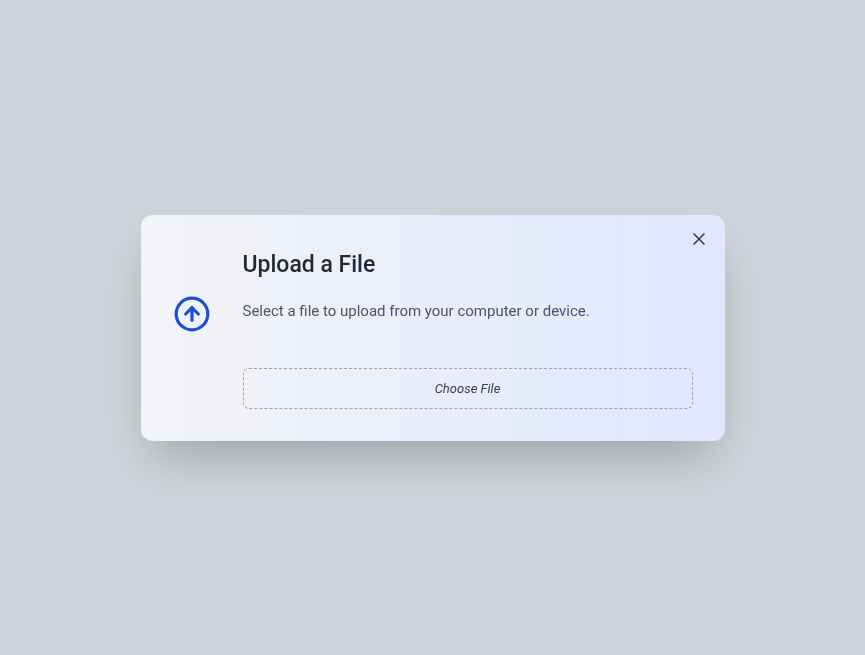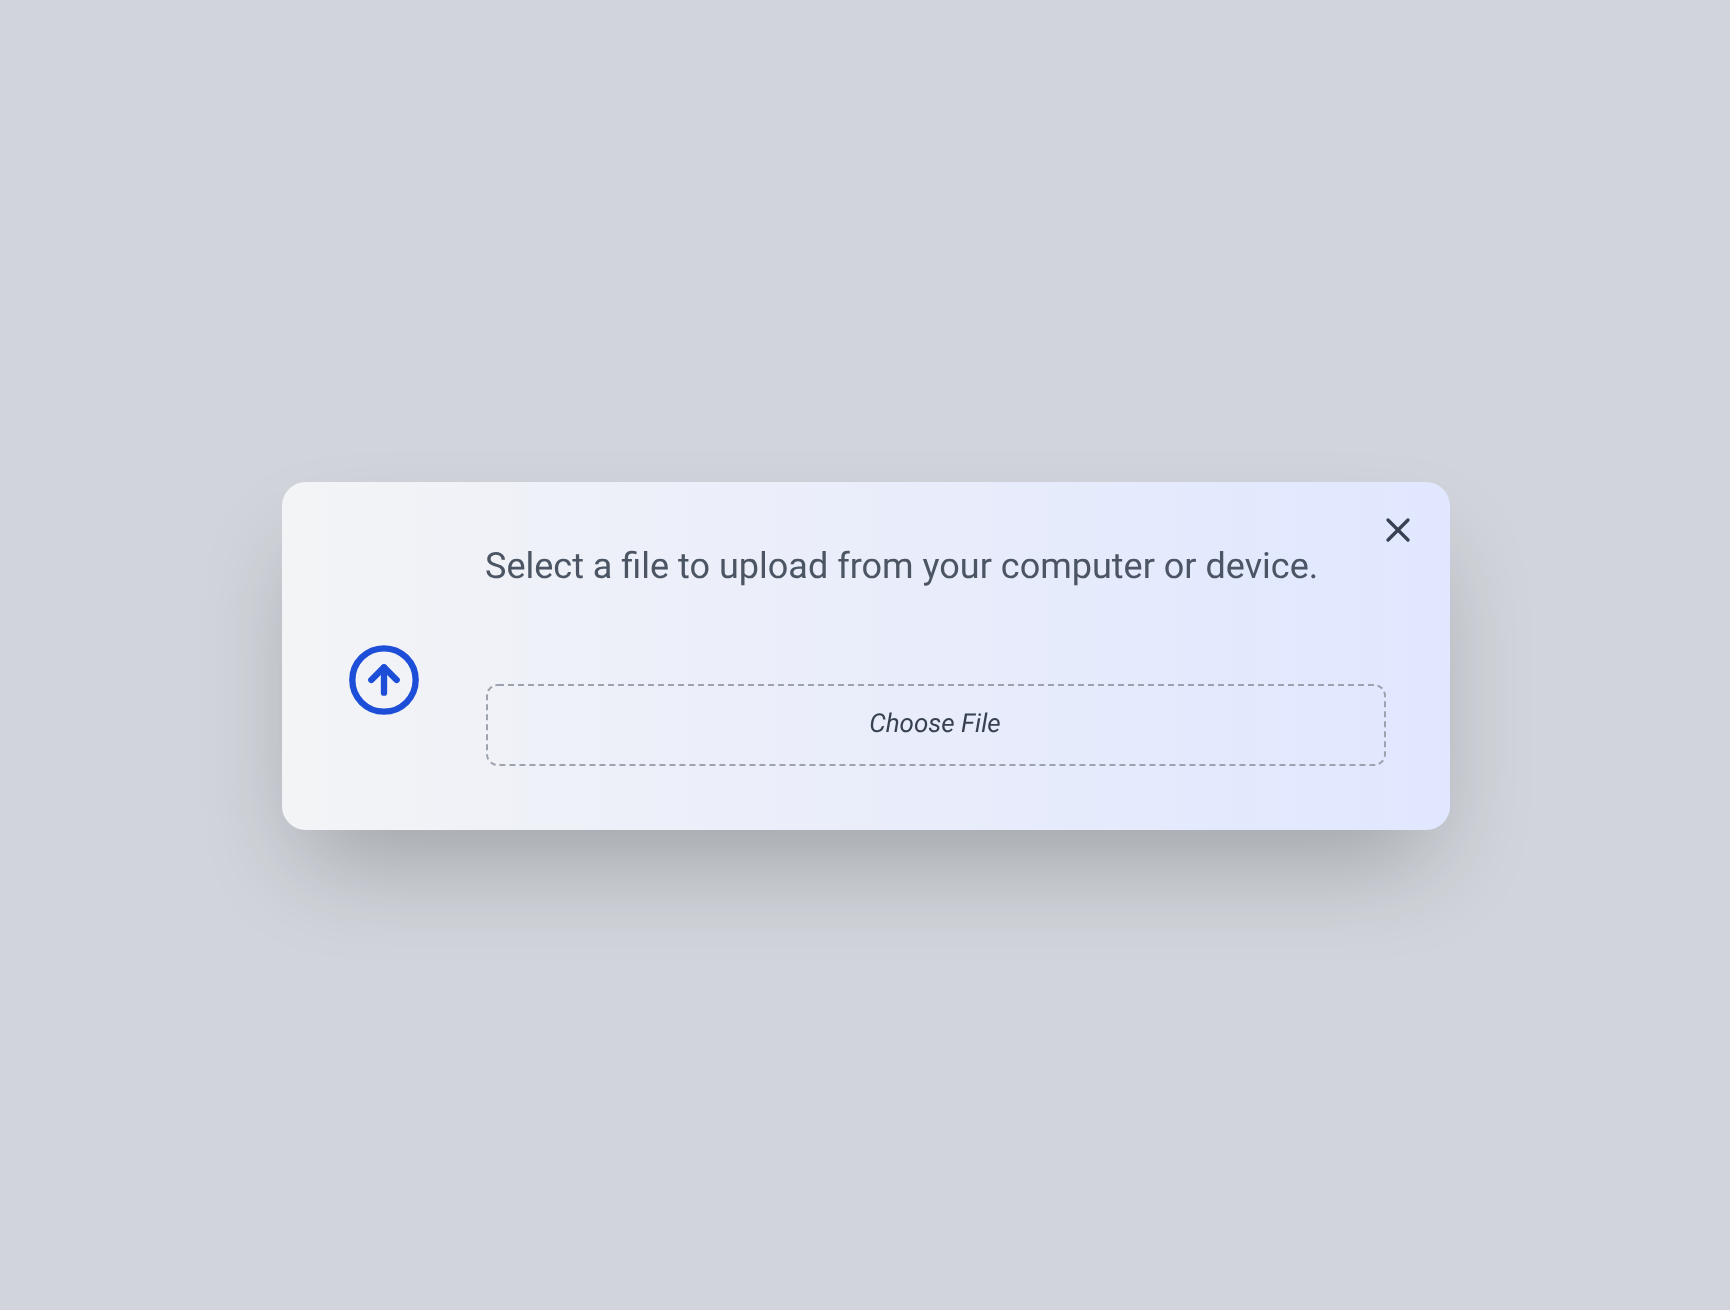--- a/index.html
+++ b/index.html
@@ -60,21 +60,21 @@
       flex-direction: column;
     }
     .title {
       font-size: 23px;
       font-weight: 500;
       color: #1f2937;
       margin-bottom: 24px;
       margin-top: 4px;
     }
     .description {
-      font-size: 18px;
+      font-size: 15px;
       color: #4b5563;
       margin-bottom: 48px;
     }
     .choose-file-btn {
       width: 100%;
       padding: 12px 20px;
       background: transparent;
       border: 1.5px dashed #9ca3af;
       border-radius: 6px;
       font-size: 13px;
@@ -101,16 +101,17 @@
     <span>
       <svg class="upload-icon" viewBox="0 0 24 24" fill="none" stroke="currentColor" stroke-width="2" stroke-linecap="round" stroke-linejoin="round">
         <circle cx="12" cy="12" r="10"></circle>
         <polyline points="16 12 12 8 8 12"></polyline>
         <line x1="12" y1="16" x2="12" y2="8"></line>
       </svg>
     </span>
   </div>
 
   <div class="content">
+    <h2 class="title">Upload a File</h2>
     <p class="description">Select a file to upload from your computer or device.</p>
     <button class="choose-file-btn">Choose File</button>
   </div>
 </div>
 
 </body></html>

